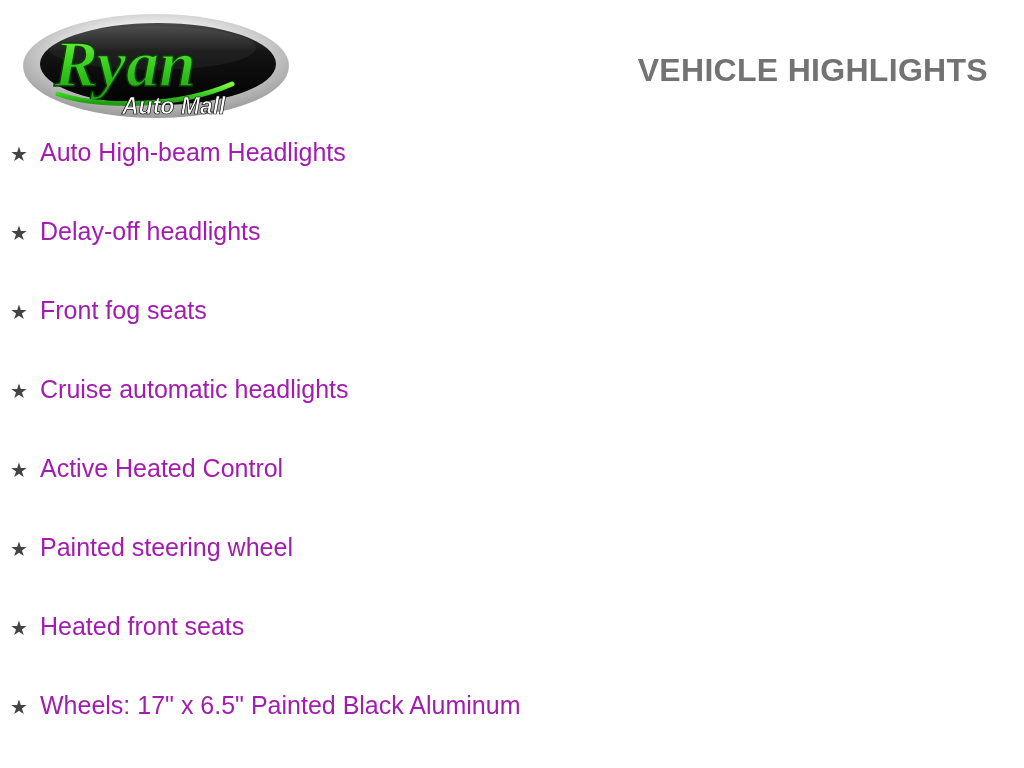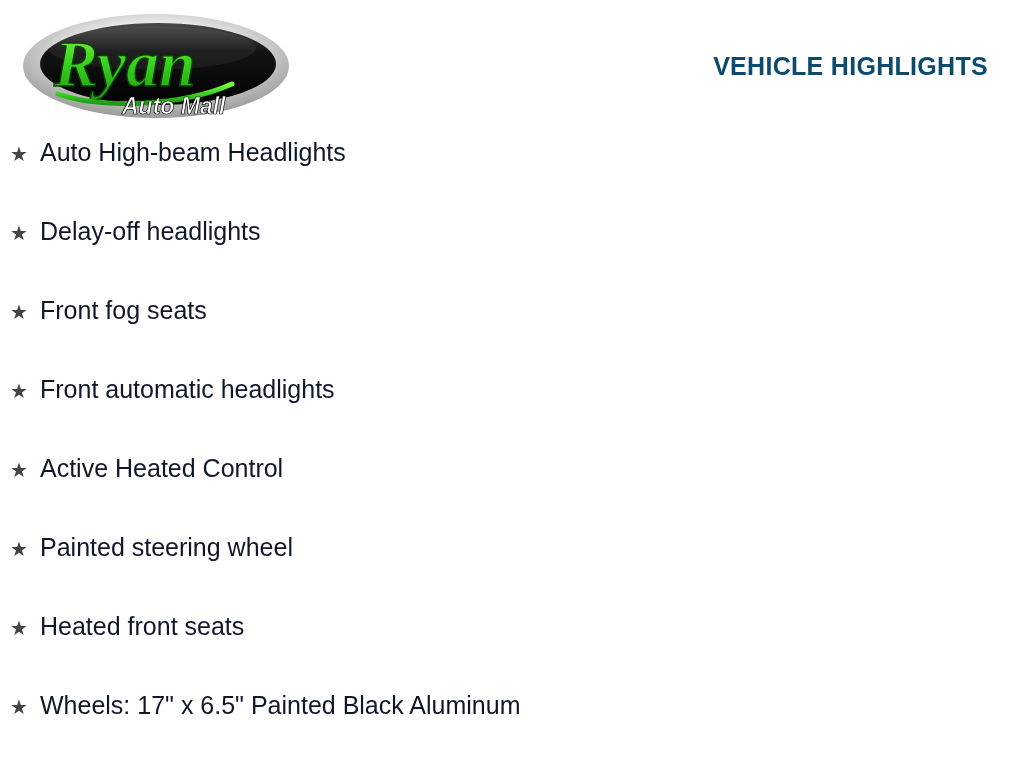--- a/index.html
+++ b/index.html
@@ -36,23 +36,23 @@
     height: 118px;
   }
   .logo svg {
     display: block;
   }
 
   .header-title {
     position: absolute;
     right: 36px;
     top: 52px;
-    font-size: 25px;
+    font-size: 32px;
     font-weight: bold;
-    color: #0c4a6e;
+    color: #737373;
     letter-spacing: 0.3px;
     white-space: nowrap;
   }
 
   
   .highlights {
     position: absolute;
     left: 0;
     top: 140px;
     width: 1024px;
@@ -72,21 +72,21 @@
     width: 30px;
     flex: 0 0 30px;
     font-size: 20px;
     line-height: 1;
     color: #444444;
     text-align: left;
   }
 
   .highlight-label {
     font-size: 25px;
-    color: #0f172a;
+    color: #a21caf;
     line-height: 1;
     white-space: nowrap;
   }
 </style>
 </head>
 <body>
 
 <div class="page">
 
   <div class="header">
@@ -137,21 +137,21 @@
     <li class="highlight-item">
       <span class="star-icon">★</span>
       <span class="highlight-label">Delay-off headlights</span>
     </li>
     <li class="highlight-item">
       <span class="star-icon">★</span>
       <span class="highlight-label">Front fog seats</span>
     </li>
     <li class="highlight-item">
       <span class="star-icon">★</span>
-      <span class="highlight-label">Front automatic headlights</span>
+      <span class="highlight-label">Cruise automatic headlights</span>
     </li>
     <li class="highlight-item">
       <span class="star-icon">★</span>
       <span class="highlight-label">Active Heated Control</span>
     </li>
     <li class="highlight-item">
       <span class="star-icon">★</span>
       <span class="highlight-label">Painted steering wheel</span>
     </li>
     <li class="highlight-item">

